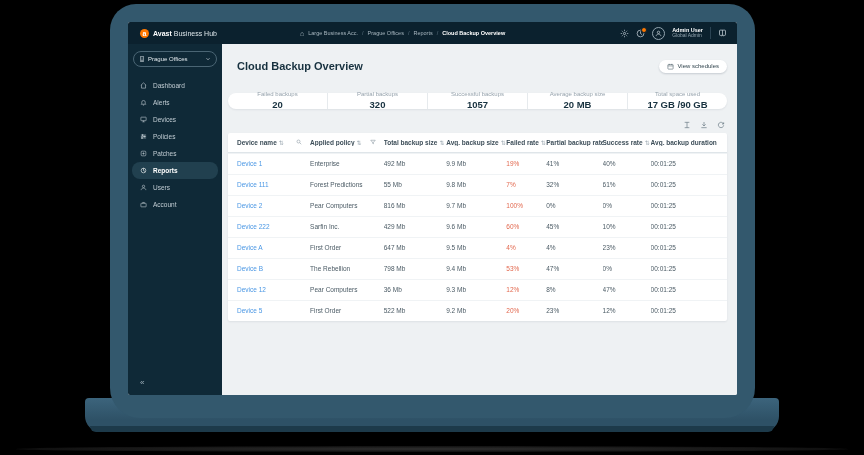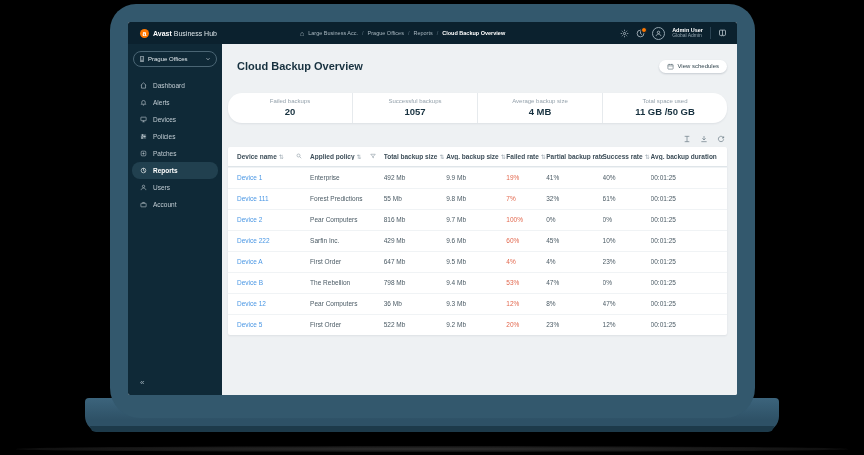--- a/index.html
+++ b/index.html
@@ -53,21 +53,21 @@
   .collapse{position:absolute;left:12px;bottom:8px;color:#9fb1bb;font-size:8px;cursor:pointer}
 
   
   .content{position:absolute;left:94px;top:22px;right:0;bottom:0;background:#eef1f3;overflow:hidden;z-index:3}
   .page-head{display:flex;align-items:center;justify-content:space-between;margin:9px 10px 0 15px}
   .page-title{font-size:11px;font-weight:bold;color:#17313f}
   .btn-schedules{display:flex;align-items:center;gap:3px;background:#fff;border:none;border-radius:9px;padding:3px 8px;
     font-size:6px;color:#33464f;box-shadow:0 1px 2px rgba(20,40,60,.18);font-family:inherit;cursor:pointer}
   .btn-schedules svg{width:7px;height:7px;color:#55656f}
 
-  .stats{display:flex;background:#fff;border-radius:14px;margin:13px 10px 12px 6px;height:30px;box-shadow:0 1px 2px rgba(20,40,60,.08)}
+  .stats{display:flex;background:#fff;border-radius:14px;margin:13px 10px 12px 6px;height:16px;box-shadow:0 1px 2px rgba(20,40,60,.08)}
   .stat{flex:1;display:flex;flex-direction:column;align-items:center;justify-content:center;gap:2px;border-right:1px solid #e6eaed}
   .stat:last-child{border-right:none}
   .stat-label{font-size:6px;color:#95a2ac;white-space:nowrap}
   .stat-value{font-size:9.5px;font-weight:bold;color:#17313f;white-space:nowrap}
 
   .tbl-toolbar{display:flex;justify-content:flex-end;align-items:center;gap:9px;margin:7px 12px 4px 0;color:#657681}
   .tbl-toolbar .tool{width:8px;height:8px;cursor:pointer}
   .tbl-toolbar svg{width:100%;height:100%;display:block}
 
   .table{background:#fff;border-radius:2px;margin:0 10px 0 6px;box-shadow:0 1px 2px rgba(20,40,60,.08)}
@@ -246,30 +246,34 @@
             <span>View schedules</span>
           </button>
         </div>
 
         <div class="stats">
           <div class="stat">
             <span class="stat-label">Failed backups</span>
             <span class="stat-value">20</span>
           </div>
           <div class="stat">
+            <span class="stat-label">Partial backups</span>
+            <span class="stat-value">320</span>
+          </div>
+          <div class="stat">
             <span class="stat-label">Successful backups</span>
             <span class="stat-value">1057</span>
           </div>
           <div class="stat">
             <span class="stat-label">Average backup size</span>
-            <span class="stat-value">4 MB</span>
+            <span class="stat-value">20 MB</span>
           </div>
           <div class="stat">
             <span class="stat-label">Total space used</span>
-            <span class="stat-value">11 GB /50 GB</span>
+            <span class="stat-value">17 GB /90 GB</span>
           </div>
         </div>
 
         <div class="tbl-toolbar">
           <span class="tool">
               <svg viewBox="0 0 24 24" fill="none" stroke="currentColor" stroke-width="2">
                 <path d="M5 4h14M12 4v16M5 20h14"></path>
               </svg>
             </span>
           <span class="tool">

